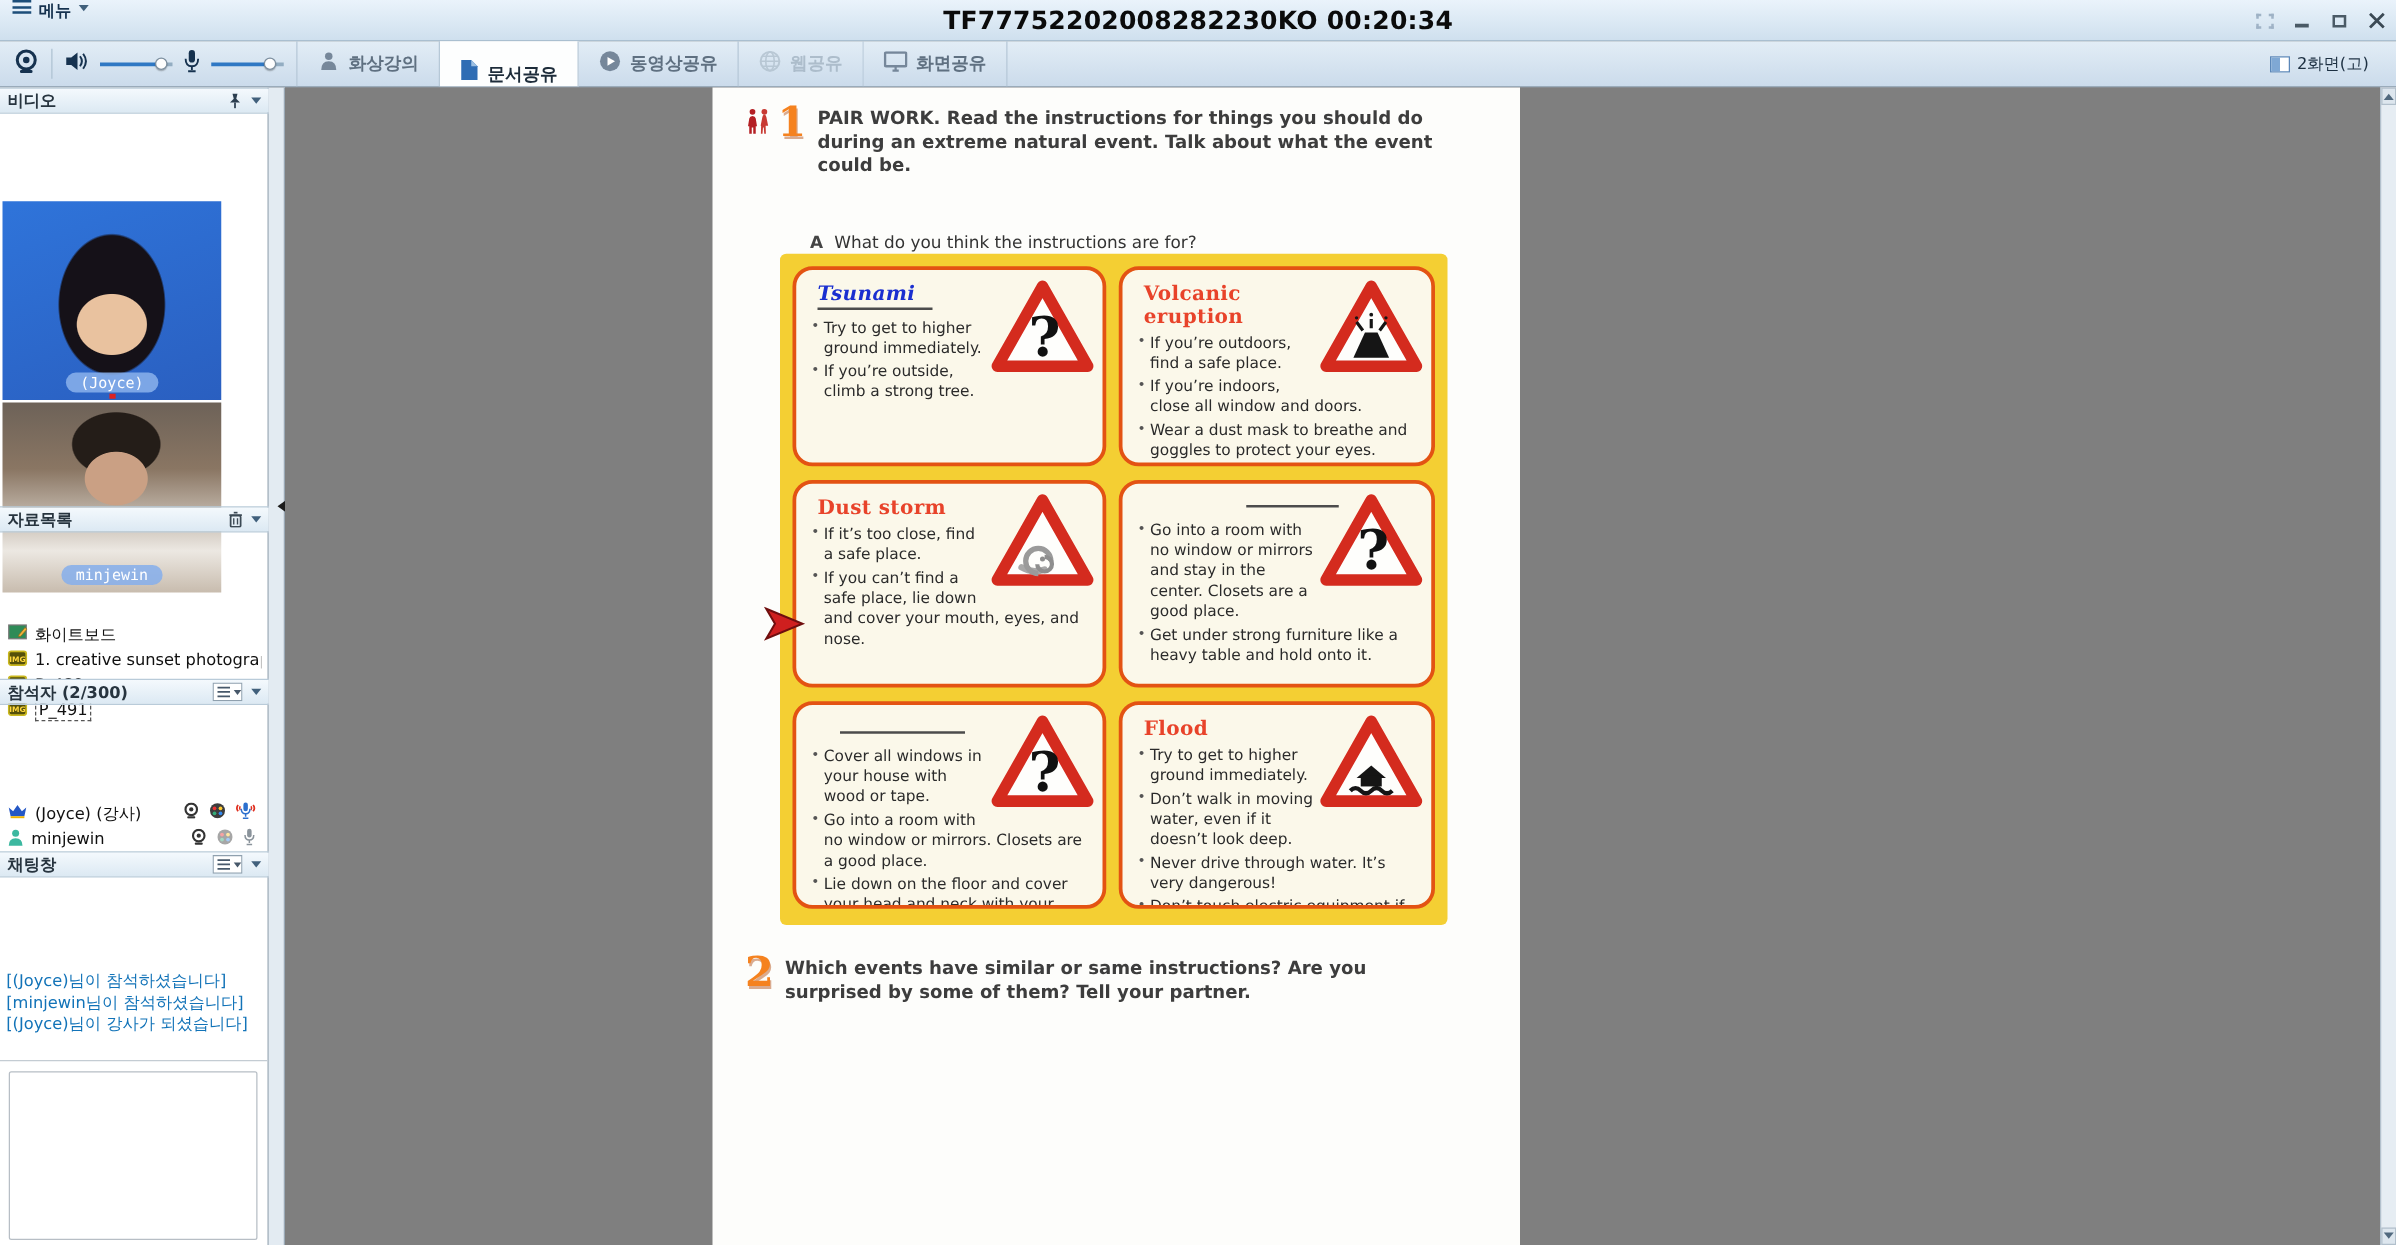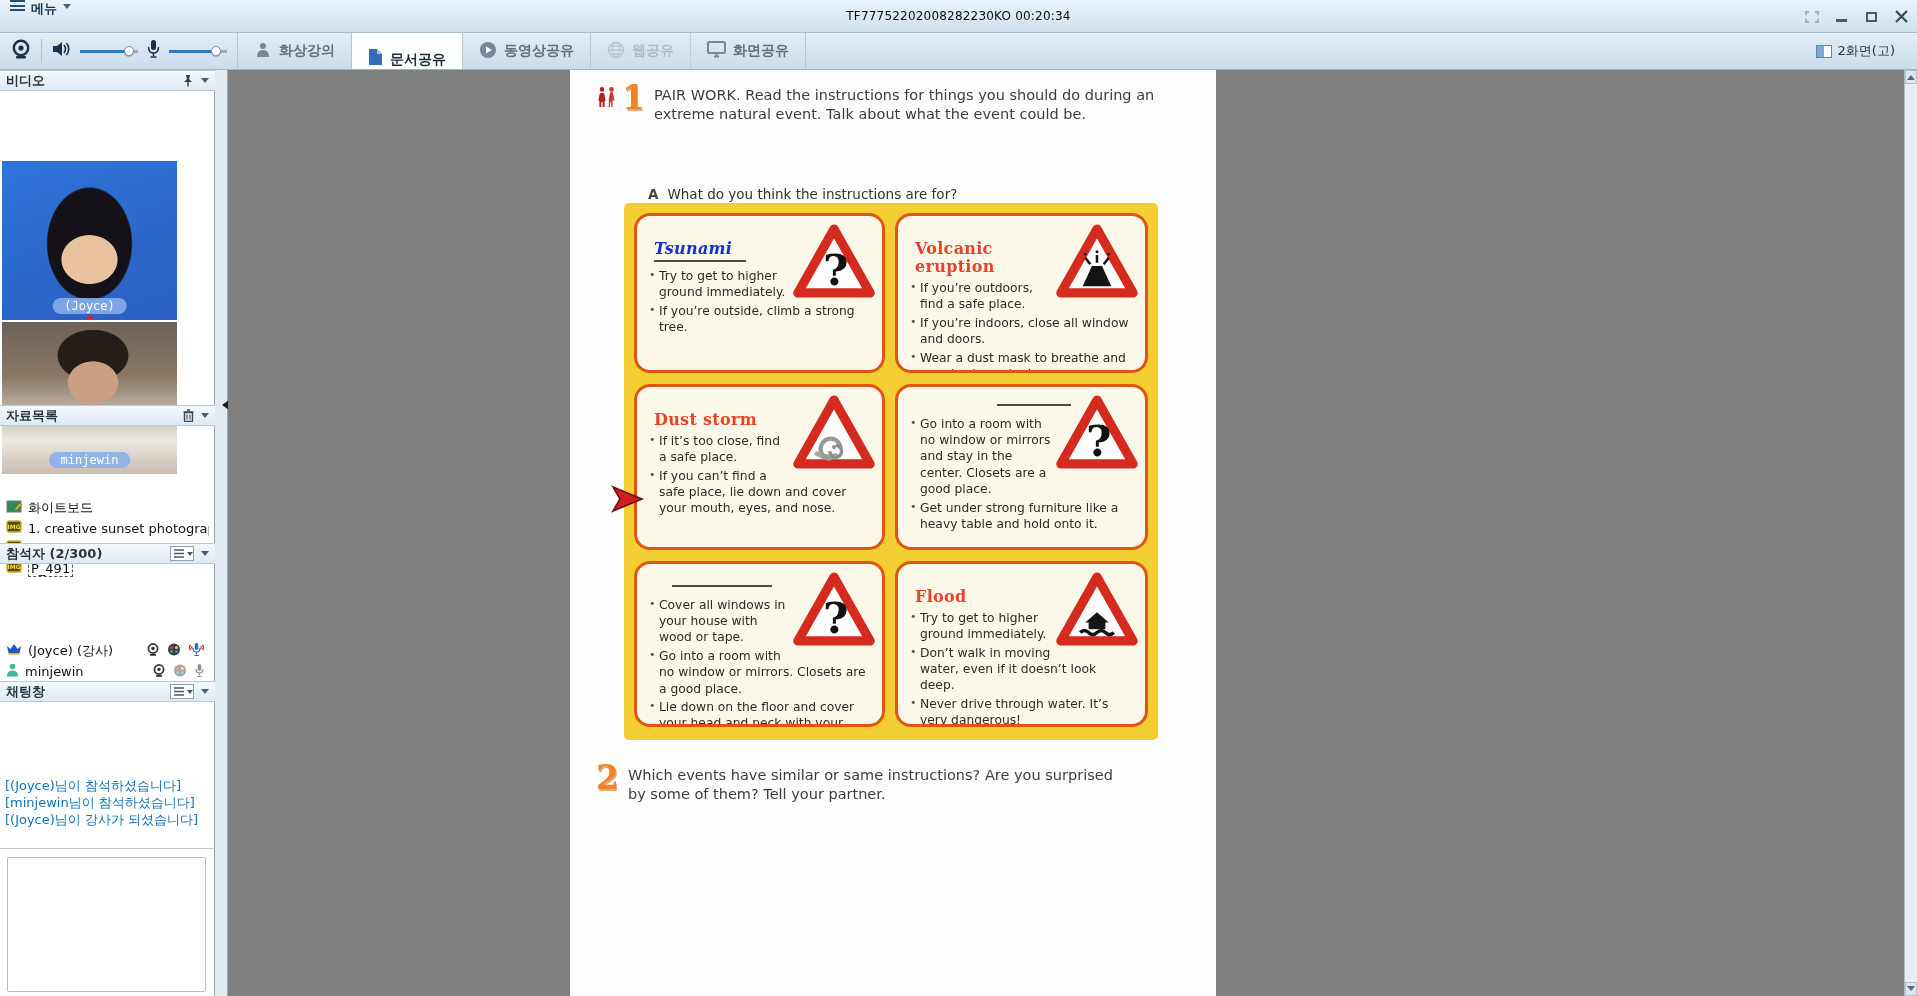--- a/index.html
+++ b/index.html
@@ -8,22 +8,22 @@
 
   
   .titlebar { position:absolute; left:0; top:0; width:1917px; height:33px;
     background:linear-gradient(#eaf3fb,#cfe0ee); border-bottom:1px solid #aabfd0;
     display:flex; align-items:center; }
   .menu-btn { display:flex; align-items:flex-start; gap:6px; padding:0 10px; height:100%; cursor:default; }
   .hamburger { width:15px; height:11px; display:flex; flex-direction:column; justify-content:space-between; }
   .hamburger i { display:block; height:2px; background:#1d4e79; }
   .menu-label { font-size:13px; font-weight:bold; color:#16324f; }
   .caret-down { width:0; height:0; border:4px solid transparent; border-top:5px solid #41607c; margin-top:4px; }
-  .tb-title { position:absolute; left:0; right:0; text-align:center; font-size:12px;
-    font-weight:normal; color:#0b0b0b; letter-spacing:.2px; }
+  .tb-title { position:absolute; left:0; right:0; text-align:center; font-size:20px;
+    font-weight:bold; color:#0b0b0b; letter-spacing:.2px; }
   .win-controls { position:absolute; right:8px; top:0; height:33px; display:flex; align-items:center; gap:15px; }
   .wc { width:15px; height:15px; display:flex; align-items:center; justify-content:center; }
   .wc-restore { position:relative; width:14px; height:12px; }
   .wc-restore i { position:absolute; width:4px; height:4px; border:2px solid #9fb3c6; }
   .wc-restore i:nth-child(1){left:0;top:0;border-right:none;border-bottom:none;}
   .wc-restore i:nth-child(2){right:0;top:0;border-left:none;border-bottom:none;}
   .wc-restore i:nth-child(3){left:0;bottom:0;border-right:none;border-top:none;}
   .wc-restore i:nth-child(4){right:0;bottom:0;border-left:none;border-top:none;}
   .wc-min i { display:block; width:11px; height:3px; background:#4a5a66; margin-top:8px; }
   .wc-max i { display:block; width:11px; height:10px; border:2px solid #4a5a66; }
@@ -109,35 +109,35 @@
   .sb-tri-dn { width:0;height:0;border:4px solid transparent;border-top:5px solid #51697e; margin-bottom:-3px;}
 
   .page { position:absolute; left:342px; top:0; width:646px; bottom:0; background:#fdfdfb; }
 
   .act-row { position:absolute; display:flex; }
   .act1 { left:26px; top:13px; width:600px; }
   .act2 { left:26px; top:693px; width:580px; }
   .pair-icon { margin:3px 4px 0 0; }
   .act-num { font-family:"DejaVu Serif","Liberation Serif",serif; font-size:33px; font-weight:bold;
     color:#f5821f; line-height:30px; margin-right:9px; text-shadow:1px 2px 0 rgba(175,70,10,.45); }
-  .act-heading { font-size:14.5px; font-weight:normal; color:#3d3d3d; line-height:19px; padding-top:3px; }
+  .act-heading { font-size:14.5px; font-weight:bold; color:#3d3d3d; line-height:19px; padding-top:3px; }
   .act1 .act-heading { width:516px; }
   .act2 .act-heading { width:492px; }
 
   .dialogue { position:absolute; left:78px; top:115px; width:540px; }
   .dlg-line { font-size:13.5px; color:#333; line-height:18.8px; }
   .dlg-speaker { font-weight:bold; color:#444; margin-right:9px; }
 
   .cards-panel { position:absolute; left:54px; top:133px; width:534px; height:537px;
     background:#f4cf33; border-radius:5px; padding:10px;
     display:grid; grid-template-columns:251px 1fr; grid-template-rows:160px 166px 166px; gap:11px 10px; }
   .card { background:#fbf8ea; border:3px solid #e35313; border-radius:16px; padding:8px 11px; overflow:hidden; }
   .tri-float { float:right; width:84px; height:78px; margin:-2px -5px 2px 4px; }
   .card-title { font-family:"DejaVu Serif","Liberation Serif",serif; font-size:16px; font-weight:bold;
-    color:#e8432a; letter-spacing:.3px; line-height:18px; margin:16px 0 1px 6px; }
+    color:#e8432a; letter-spacing:.3px; line-height:18px; margin:2px 0 1px 6px; }
   .card-title.blue { color:#1a2fd0; font-style:italic; }
   .title-narrow { width:112px; }
   .ans-line { height:0; border-bottom:2px solid #4c4c4c; }
   .card ul { list-style:none; margin-top:4px; }
   .card li { position:relative; padding-left:11px; font-size:12.3px; line-height:16.2px;
     color:#2b2b2b; margin-bottom:2.5px; }
   .card li::before { content:"•"; position:absolute; left:1px; top:-1px; color:#555; font-size:11px; }
 
   .laser-arrow { position:absolute; left:-13px; top:282px; }
 </style>

